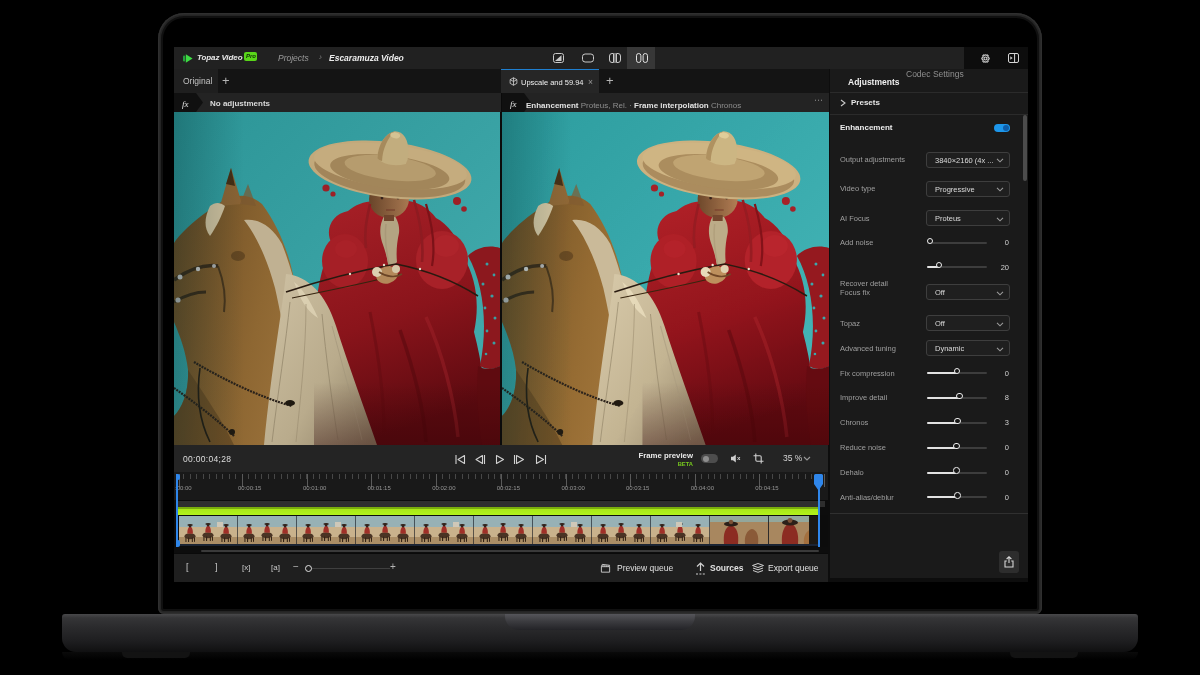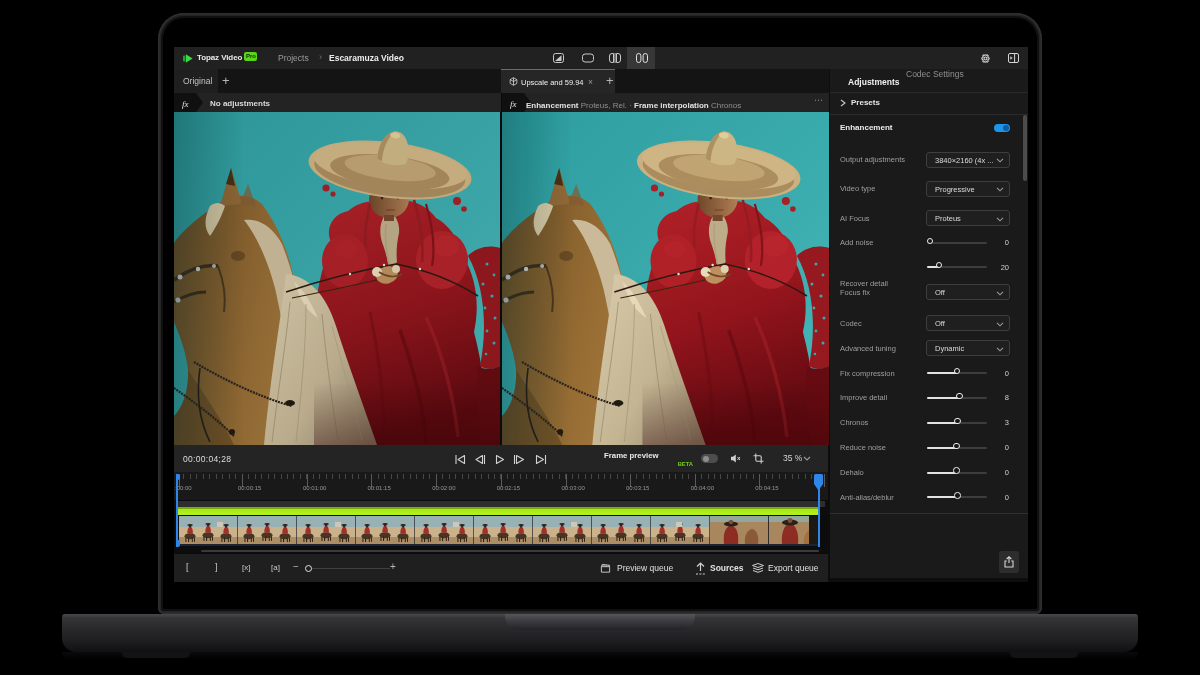--- a/index.html
+++ b/index.html
@@ -15,21 +15,21 @@
     border-radius:3px 3px 14px 14px;
     background:linear-gradient(180deg,#48484a 0,#353537 4px,#2b2b2d 13px,#1e1e20 27px,#101011 38px); }
   #notch { left:443px; top:0px; width:190px; height:16px;
     border-radius:0 0 14px 14px;
     background:linear-gradient(180deg,#55555a 0,#3c3c40 45%,#232327 100%); }
   #baseshadow { left:62px; top:652px; width:1076px; height:8px;
     background:linear-gradient(180deg,#0a0a0a,#000); border-radius:0 0 10px 10px;}
   
   #app { left:174px; top:47px; width:854px; height:535px; background:#0d0d0d; overflow:hidden; }
   
-  #topbar { left:0; top:0; width:854px; height:22px; background:#212121; }
+  #topbar { left:0; top:0; width:790px; height:22px; background:#212121;font-style:italic; }
   #tabrow { left:0; top:22px; width:854px; height:24px; background:#141414; }
   #fxrow  { left:0; top:46px; width:854px; height:19px; background:#232323; }
   #panes  { left:0; top:65px; width:655px; height:333px; background:#111; }
   #transport { left:0; top:398px; width:654px; height:27px; background:#242424; }
   #ruler { left:0; top:425px; width:654px; height:28px; background:#191919; }
   #rangearea { left:3px; top:453.5px; width:648px; height:6px; background:#2e2e2e; }
   #strip { left:0; top:468px; width:654px; height:32px; background:#0c0c0c; }
   #below-strip { left:0; top:500px; width:654px; height:6px; background:#0d0d0d; }
   #toolbar { left:0; top:506px; width:654px; height:29px; background:#1f1f1f; border-top:1px solid #0a0a0a;}
   #panel { left:655px; top:22px; width:199px; height:509px; background:#1a1a1a; border-left:1px solid #0d0d0d;}
@@ -95,21 +95,21 @@
         <line x1="6.6" y1="0.5" x2="6.6" y2="9.5" stroke="#d5d5d5"></line>
         <path d="M2.3 3.2 L4.6 5 L2.3 6.8 Z" fill="#d5d5d5"></path>
       </svg>
     </div>
     <div id="tabrow" class="abs">
       <div class="abs" style="left:0;top:0;width:44px;height:24px;background:#1f1f1f">
         <div class="txt" style="left:9px;top:6.5px;font-size:8.5px;color:#c3c3c3">Original</div>
       </div>
       <div class="txt" style="left:48px;top:4px;font-size:13px;color:#b5b5b5;font-weight:300">+</div>
 
-      <div class="abs" style="left:327px;top:0;width:114px;height:24px;background:#262626;border-top:1.5px solid #1f7fd0">
+      <div class="abs" style="left:327px;top:0;width:98px;height:24px;background:#262626;border-top:1.5px solid #1f7fd0">
         <svg class="abs" style="left:8px;top:7px" width="9" height="9" viewBox="0 0 24 24">
           <path fill="none" stroke="#dedede" stroke-width="2" d="M12 2 L21 7 V17 L12 22 L3 17 V7 Z M12 2 V12 M3 7 L12 12 L21 7 M12 12 L12 22"></path>
         </svg>
         <div class="txt" style="left:20px;top:7.5px;font-size:7.5px;color:#f0f0f0">Upscale and 59.94</div>
         <div class="txt" style="left:87px;top:6.5px;font-size:8.5px;color:#9a9a9a">×</div>
       </div>
       <div class="txt" style="left:432px;top:4px;font-size:13px;color:#b5b5b5;font-weight:300">+</div>
     </div>
     <div id="fxrow" class="abs">
 
@@ -275,21 +275,21 @@
       <div class="txt" style="left:9px;top:8.5px;font-size:8.5px;color:#dedede;letter-spacing:.3px">00:00:04;28</div>
       <svg class="abs" style="left:281px;top:8.5px" width="92" height="11" viewBox="0 0 92 11">
         <g stroke="#d2d2d2" stroke-width="1.1" fill="none" stroke-linejoin="round">
           <path d="M1 1 V10 M9.5 1.5 L3 5.5 L9.5 9.5 Z"></path>
           <path d="M27.5 1.5 L21 5.5 L27.5 9.5 Z M29.5 1 V10"></path>
           <path d="M41.5 1.5 L48.5 5.5 L41.5 9.5 Z"></path>
           <path d="M61.5 1.5 L68.5 5.5 L61.5 9.5 Z M59.5 1 V10"></path>
           <path d="M81.5 1.5 L88.5 5.5 L81.5 9.5 Z M90.5 1 V10"></path>
         </g>
       </svg>
-      <div class="abs" style="left:430px;top:6px;width:89px;text-align:left;font-size:7.8px;color:#e9e9e9;font-weight:bold;white-space:nowrap">Frame preview</div>
+      <div class="abs" style="left:430px;top:6px;width:89px;text-align:right;font-size:7.8px;color:#e9e9e9;font-weight:bold;white-space:nowrap">Frame preview</div>
       <div class="abs" style="left:430px;top:15.5px;width:89px;text-align:right;font-size:5.8px;color:#76c81e;font-weight:bold">BETA</div>
       <div class="abs" style="left:527px;top:9px;width:17px;height:9px;border-radius:5px;background:#4d4d4d">
         <div class="abs" style="left:1.5px;top:1.5px;width:6px;height:6px;border-radius:50%;background:#8e8e8e"></div>
       </div>
       <svg class="abs" style="left:556px;top:8px" width="11" height="11" viewBox="0 0 11 11">
         <path d="M1 3.8 H3 L5.8 1.4 V9.6 L3 7.2 H1 Z" fill="#cfcfcf"></path>
         <path d="M7.5 4 L10 7 M10 4 L7.5 7" stroke="#cfcfcf" stroke-width="1"></path>
       </svg>
       <svg class="abs" style="left:579px;top:8px" width="11" height="11" viewBox="0 0 11 11">
         <path d="M2.8 0.5 V7 A1.2 1.2 0 0 0 4 8.2 H10.5" fill="none" stroke="#cfcfcf" stroke-width="1.1"></path>
@@ -457,21 +457,21 @@
         <div class="pfill" style="top:197px;width:12px"></div>
         <div class="pknob" style="left:105.7px;top:192.9px"></div>
       <div class="pval" style="top:193.5px">20</div>
       <div class="plabel" style="top:218.7px">Focus fix</div>
       <div class="pbox" style="top:215.2px">
           <div class="v">Off</div>
           <svg class="pchev" width="8" height="5" viewBox="0 0 8 5">
             <path d="M1 0.8 L4 3.8 L7 0.8" stroke="#9a9a9a" fill="none" stroke-width="1.1"></path>
           </svg>
         </div>
-      <div class="plabel" style="top:249.7px">Codec</div>
+      <div class="plabel" style="top:249.7px">Topaz</div>
       <div class="pbox" style="top:246.2px">
           <div class="v">Off</div>
           <svg class="pchev" width="8" height="5" viewBox="0 0 8 5">
             <path d="M1 0.8 L4 3.8 L7 0.8" stroke="#9a9a9a" fill="none" stroke-width="1.1"></path>
           </svg>
         </div>
       <div class="plabel" style="top:274.6px">Advanced tuning</div>
       <div class="pbox" style="top:271.1px">
           <div class="v">Dynamic</div>
           <svg class="pchev" width="8" height="5" viewBox="0 0 8 5">

